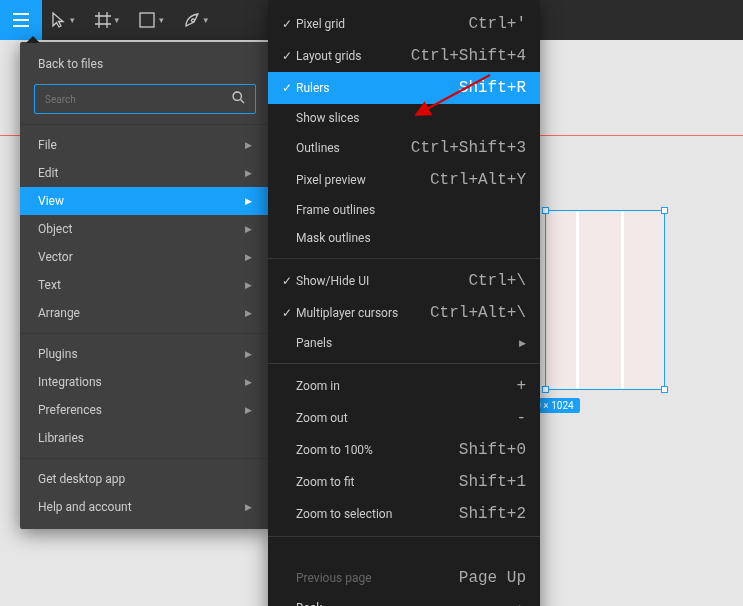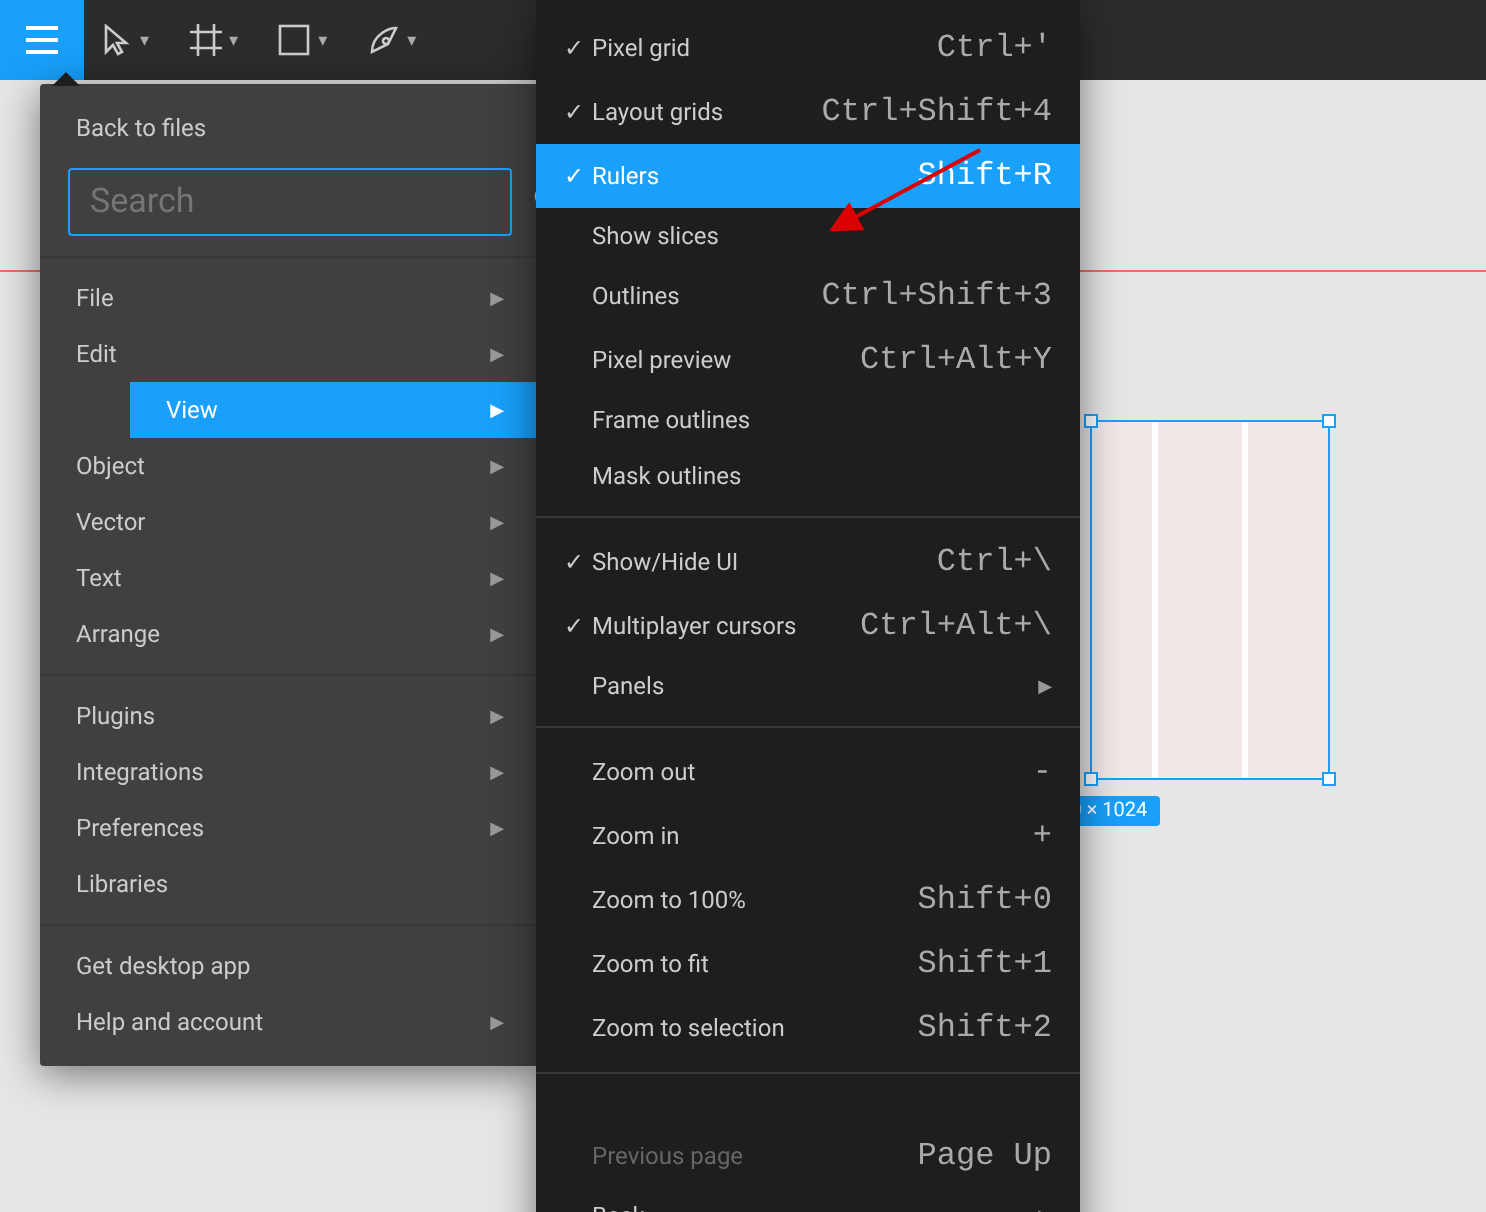--- a/index.html
+++ b/index.html
@@ -21,26 +21,26 @@
   .guide-line { position: absolute; left: 0; right: 0; height: 1px; background: #fb6767; }
   .sel-frame { position: absolute; border: 1px solid #18a0fb; background: #f3e8e8; }
   .sel-handle { position: absolute; width: 7px; height: 7px; background: #fff; border: 1px solid #18a0fb; }
   .sel-col-divider { position: absolute; top: 0; bottom: 0; width: 3px; background: #fff; }
   .sel-badge { position: absolute; background: #18a0fb; color: #fff; font-size: 10px; padding: 2px 6px; border-radius: 2px; }
 
   
   .menu { position: absolute; left: 20px; top: 42px; width: 250px; background: #404040; border-radius: 2px; box-shadow: 0 4px 20px rgba(0,0,0,0.5); padding: 8px 0; }
   .menu::before { content: ""; position: absolute; top: -6px; left: 6px; width: 0; height: 0; border-left: 7px solid transparent; border-right: 7px solid transparent; border-bottom: 7px solid #1e1e1e; }
   .menu-item { display: flex; align-items: center; justify-content: space-between; padding: 7px 18px; color: #ccc; font-size: 12px; cursor: pointer; }
-  .menu-item.hover { background: #18a0fb; color: #fff; margin-left: 45px; }
+  .menu-item.hover { background: #18a0fb; color: #fff; }
   .menu-item .arrow { font-size: 9px; color: #999; }
   .menu-item.hover .arrow { color: #fff; }
   .menu-sep { height: 1px; background: #383838; margin: 6px 0; }
   .menu-search { margin: 6px 14px 10px; border: 1px solid #18a0fb; border-radius: 2px; display: flex; align-items: center; padding: 6px 10px; }
-  .menu-search input { flex: 1; background: transparent; border: none; outline: none; color: #ccc; font-size: 17px; }
+  .menu-search input { flex: 1; background: transparent; border: none; outline: none; color: #ccc; font-size: 10px; }
   .menu-search .sicon { color: #ccc; font-size: 13px; }
 
   
   .submenu { position: absolute; left: 268px; top: 0; width: 272px; background: #1e1e1e; border-radius: 2px; box-shadow: 0 4px 20px rgba(0,0,0,0.5); padding: 8px 0; }
   .sub-item { display: flex; align-items: center; padding: 7px 14px 7px 10px; color: #ccc; font-size: 12px; cursor: pointer; }
   .sub-item.hover { background: #18a0fb; color: #fff; }
   .sub-item.disabled { color: #666; cursor: default; margin-top: 25px; }
   .sub-check { width: 18px; font-size: 12px; text-align: center; }
   .sub-label { flex: 1; }
   .sub-short { font-size: 16px; color: #aaa; font-family: Liberation Mono, monospace; }
@@ -237,27 +237,27 @@
         <span class="sub-short">Ctrl+Alt+\</span>
       </div>
       <div class="sub-item">
         <span class="sub-check"></span>
         <span class="sub-label">Panels</span>
         <span class="sub-arrow">▶</span>
       </div>
       <div class="menu-sep"></div>
       <div class="sub-item">
         <span class="sub-check"></span>
+        <span class="sub-label">Zoom in</span>
+        <span class="sub-short">+</span>
+      </div>
+      <div class="sub-item">
+        <span class="sub-check"></span>
         <span class="sub-label">Zoom out</span>
         <span class="sub-short">-</span>
-      </div>
-      <div class="sub-item">
-        <span class="sub-check"></span>
-        <span class="sub-label">Zoom in</span>
-        <span class="sub-short">+</span>
       </div>
       <div class="sub-item">
         <span class="sub-check"></span>
         <span class="sub-label">Zoom to 100%</span>
         <span class="sub-short">Shift+0</span>
       </div>
       <div class="sub-item">
         <span class="sub-check"></span>
         <span class="sub-label">Zoom to fit</span>
         <span class="sub-short">Shift+1</span>

